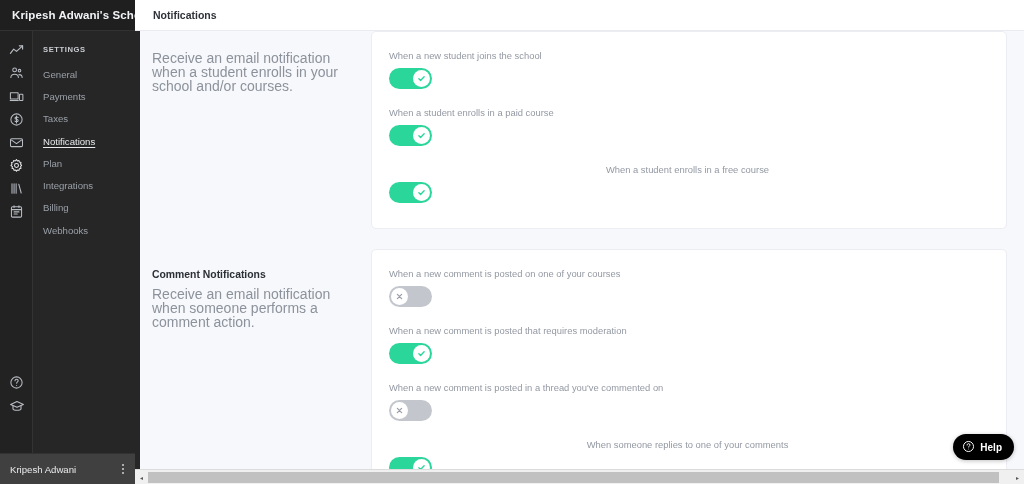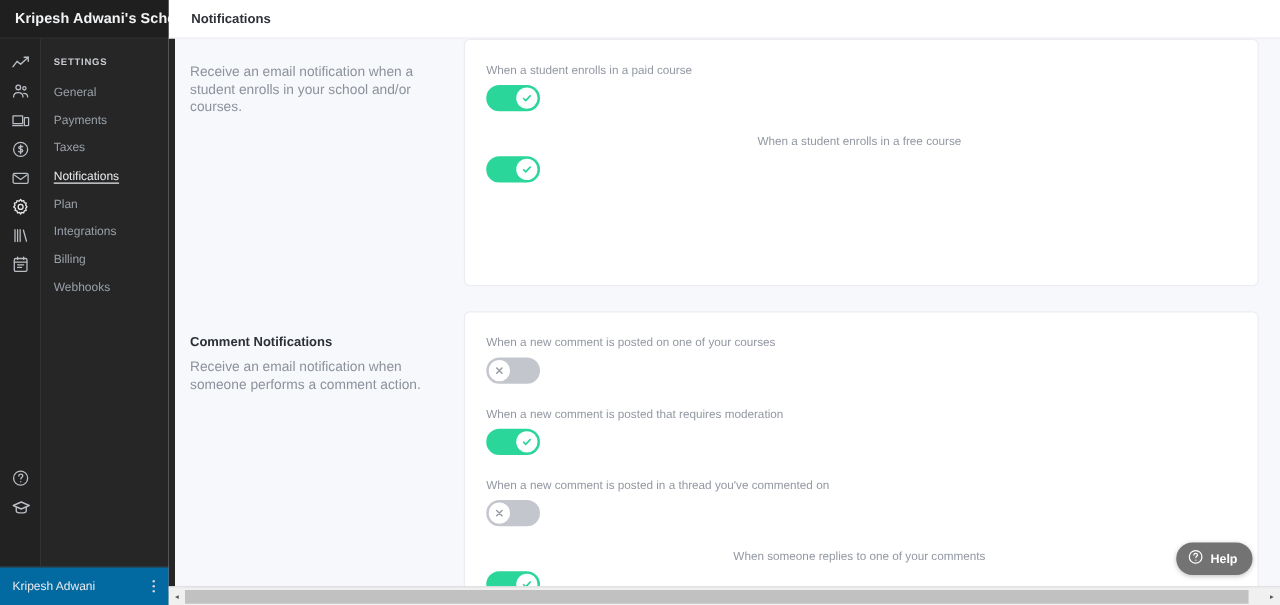--- a/index.html
+++ b/index.html
@@ -56,21 +56,21 @@
     font-size: 9.6px; color: #9aa0a8;
     padding: 0 10px; height: 22.3px; display: flex; align-items: center;
     cursor: pointer;
   }
   .submenu-item.active { color: #e8eaed; }
   .submenu-item.active span { text-decoration: underline; text-underline-offset: 2px; }
 
   .user-bar {
     position: absolute; left: 0; bottom: 0;
     width: 135px; height: 31px;
-    background: #0369a1;
+    background: #404040;
     border-top: 1px solid #323232;
     display: flex; align-items: center;
   }
   .user-name {
     color: #e9eaec; font-size: 9.6px; padding-left: 10px; flex: 1;
     white-space: nowrap;
   }
   .kebab { width: 24px; display: flex; flex-direction: column; align-items: center;
            gap: 2px; cursor: pointer; }
   .kebab i { width: 2px; height: 2px; background: #cfd2d6; border-radius: 50%; display: block; }
@@ -93,21 +93,21 @@
     overflow: hidden;
   }
   .vscroll-strip {
     position: absolute; left: 135px; top: 31px; width: 5px; height: 442px;
     background: #262626;
   }
 
   .section { position: relative; display: flex; }
   .section-left { width: 236px; padding: 20px 26px 0 17px; }
   .section-head { font-size: 10.4px; font-weight: bold; color: #2b2f36; margin-bottom: 7px; }
-  .section-desc { font-size: 11px; color: #8c929c; line-height: 14px; }
+  .section-desc { font-size: 14px; color: #8c929c; line-height: 14px; }
 
   .card {
     background: #ffffff;
     border: 1px solid #ebedf2;
     border-radius: 5px;
     width: 636px;
     padding: 18px 20px 20px 17px;
   }
   .card.first { height: 198px; }
 
@@ -124,22 +124,22 @@
   .knob {
     position: absolute; top: 2px; width: 17px; height: 17px; border-radius: 50%;
     background: #ffffff; display: flex; align-items: center; justify-content: center;
   }
   .switch.on  .knob { right: 2px; }
   .switch.off .knob { left: 2px; }
   .knob svg { display: block; }
 
   
   .help-btn {
-    position: absolute; right: 22px; bottom: 24px;
-    background: #737373; color: #ffffff;
+    position: absolute; right: 10px; bottom: 24px;
+    background: #000000; color: #ffffff;
     border-radius: 14px;
     height: 26px; padding: 0 12px 0 9px;
     display: flex; align-items: center; gap: 5px;
     font-size: 10px; font-weight: bold;
     box-shadow: 0 1px 4px rgba(0,0,0,.25);
     cursor: pointer;
   }
 
   
   .hscroll {
@@ -301,20 +301,30 @@
   </div>
 
   <div class="content">
 
     <div class="section">
       <div class="section-left">
         <div class="section-desc">Receive an email notification when a student enrolls in your school and/or courses.</div>
       </div>
       <div class="card first">
 
+        <div class="toggle-row">
+          <div class="toggle-label">When a new student joins the school</div>
+          <div class="switch on">
+            <div class="knob">
+              <svg width="9" height="9" viewBox="0 0 12 12" fill="none" stroke="#2bd69b" stroke-width="1.8" stroke-linecap="round" stroke-linejoin="round">
+                  <polyline points="2.5,6.4 4.8,8.6 9.5,3.6"></polyline>
+                </svg>
+            </div>
+          </div>
+        </div>
 
         <div class="toggle-row">
           <div class="toggle-label">When a student enrolls in a paid course</div>
           <div class="switch on">
             <div class="knob">
               <svg width="9" height="9" viewBox="0 0 12 12" fill="none" stroke="#2bd69b" stroke-width="1.8" stroke-linecap="round" stroke-linejoin="round">
                   <polyline points="2.5,6.4 4.8,8.6 9.5,3.6"></polyline>
                 </svg>
             </div>
           </div>

